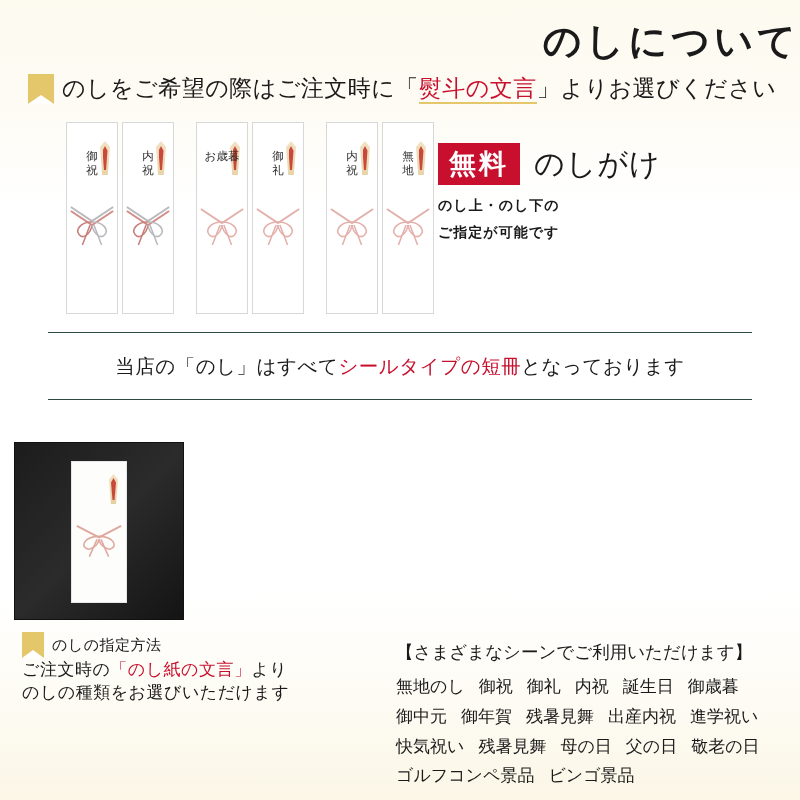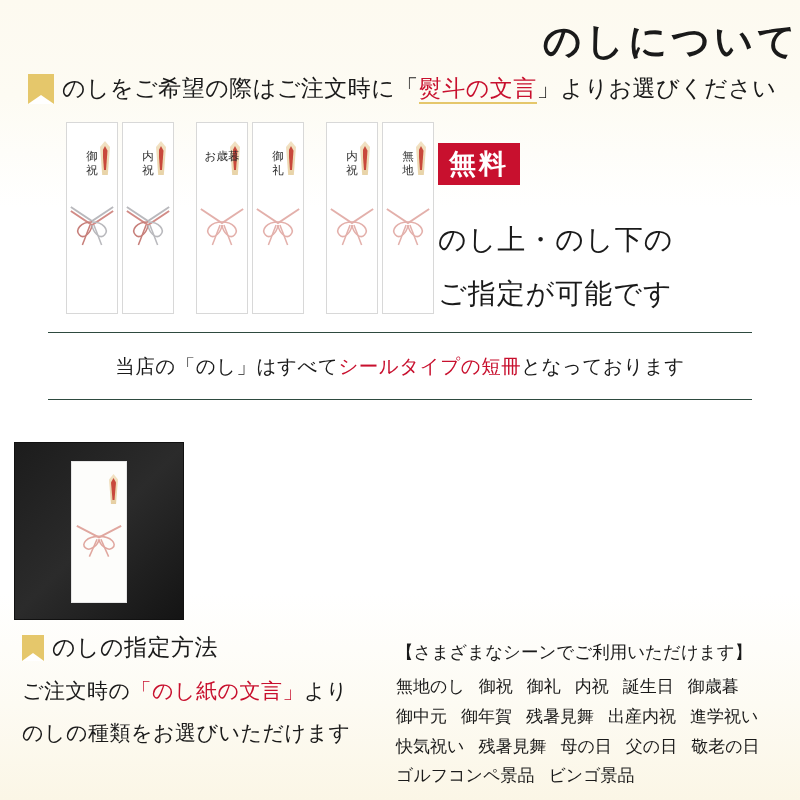--- a/index.html
+++ b/index.html
@@ -148,25 +148,26 @@
     letter-spacing: 3px;
     line-height: 1.2;
   }
   .free-text {
     font-size: 30px;
     color: #1a1a1a;
     margin-left: 14px;
     letter-spacing: 1px;
   }
   .free-sub {
-    font-size: 28px;
-    color: #1a1a1a;
-    margin-top: 28px;
+    font-size: 14px;
+    color: #1a1a1a;
+    margin-top: 8px;
     line-height: 1.9;
     letter-spacing: 1px;
+    font-weight: bold;
   }
 
   
   .band {
     position: absolute;
     left: 48px; right: 48px;
     top: 332px;
     border-top: 1px solid #2e4a3f;
     border-bottom: 1px solid #2e4a3f;
     height: 68px;
@@ -245,23 +246,23 @@
     top: 632px;
     left: 0; right: 0;
     height: 168px;
     display: flex;
   }
   .bl {
     width: 392px;
     padding-left: 22px;
   }
   .bl-head { display: flex; align-items: center; }
-  .bl-head-text { font-size: 23px; color: #1a1a1a; letter-spacing: 0.5px; font-family: Liberation Mono, monospace; }
+  .bl-head-text { font-size: 15px; color: #1a1a1a; letter-spacing: 0.5px; font-family: Liberation Mono, monospace; }
   .bl-line {
-    font-size: 21px; color: #1a1a1a; margin-top: 14px; letter-spacing: 0.5px;
+    font-size: 17px; color: #1a1a1a; letter-spacing: 0.5px;
   }
   .br {
     flex: 1;
     padding-left: 4px;
     padding-top: 8px;
   }
   .br-title { font-size: 17.5px; color: #1a1a1a; letter-spacing: 0; }
   .br-grid {
     margin-top: 8px;
     font-size: 17px;
@@ -410,20 +411,21 @@
           </div>
         </div>
       </div>
 
     </div>
   </div>
 
   <div class="free-block">
     <div class="free-row">
       <span class="free-badge">無料</span>
+      <span class="free-text">のしがけ</span>
     </div>
     <div class="free-sub">
       <div>のし上・のし下の</div>
       <div>ご指定が可能です</div>
     </div>
   </div>
 
   <div class="band">
     <div class="band-text"><span>当店の「のし」はすべて</span><span class="band-red">シールタイプの短冊</span><span>となっております</span></div>
   </div>

